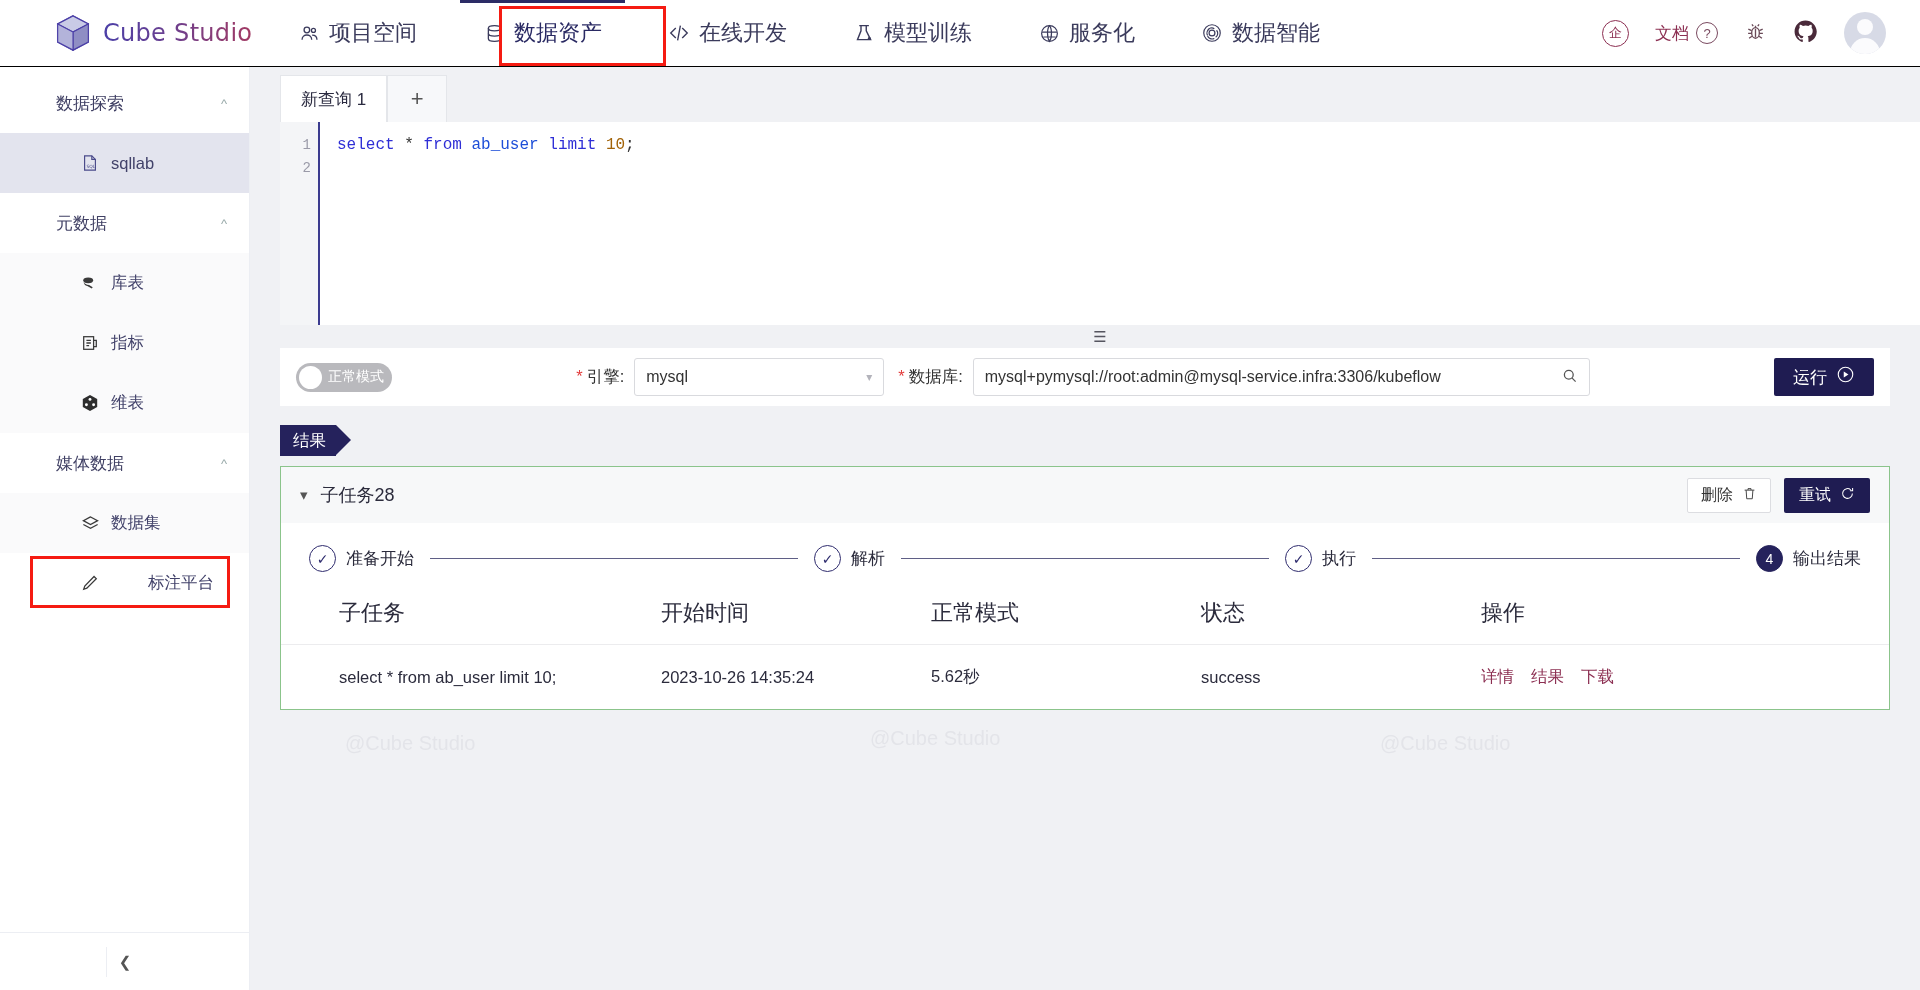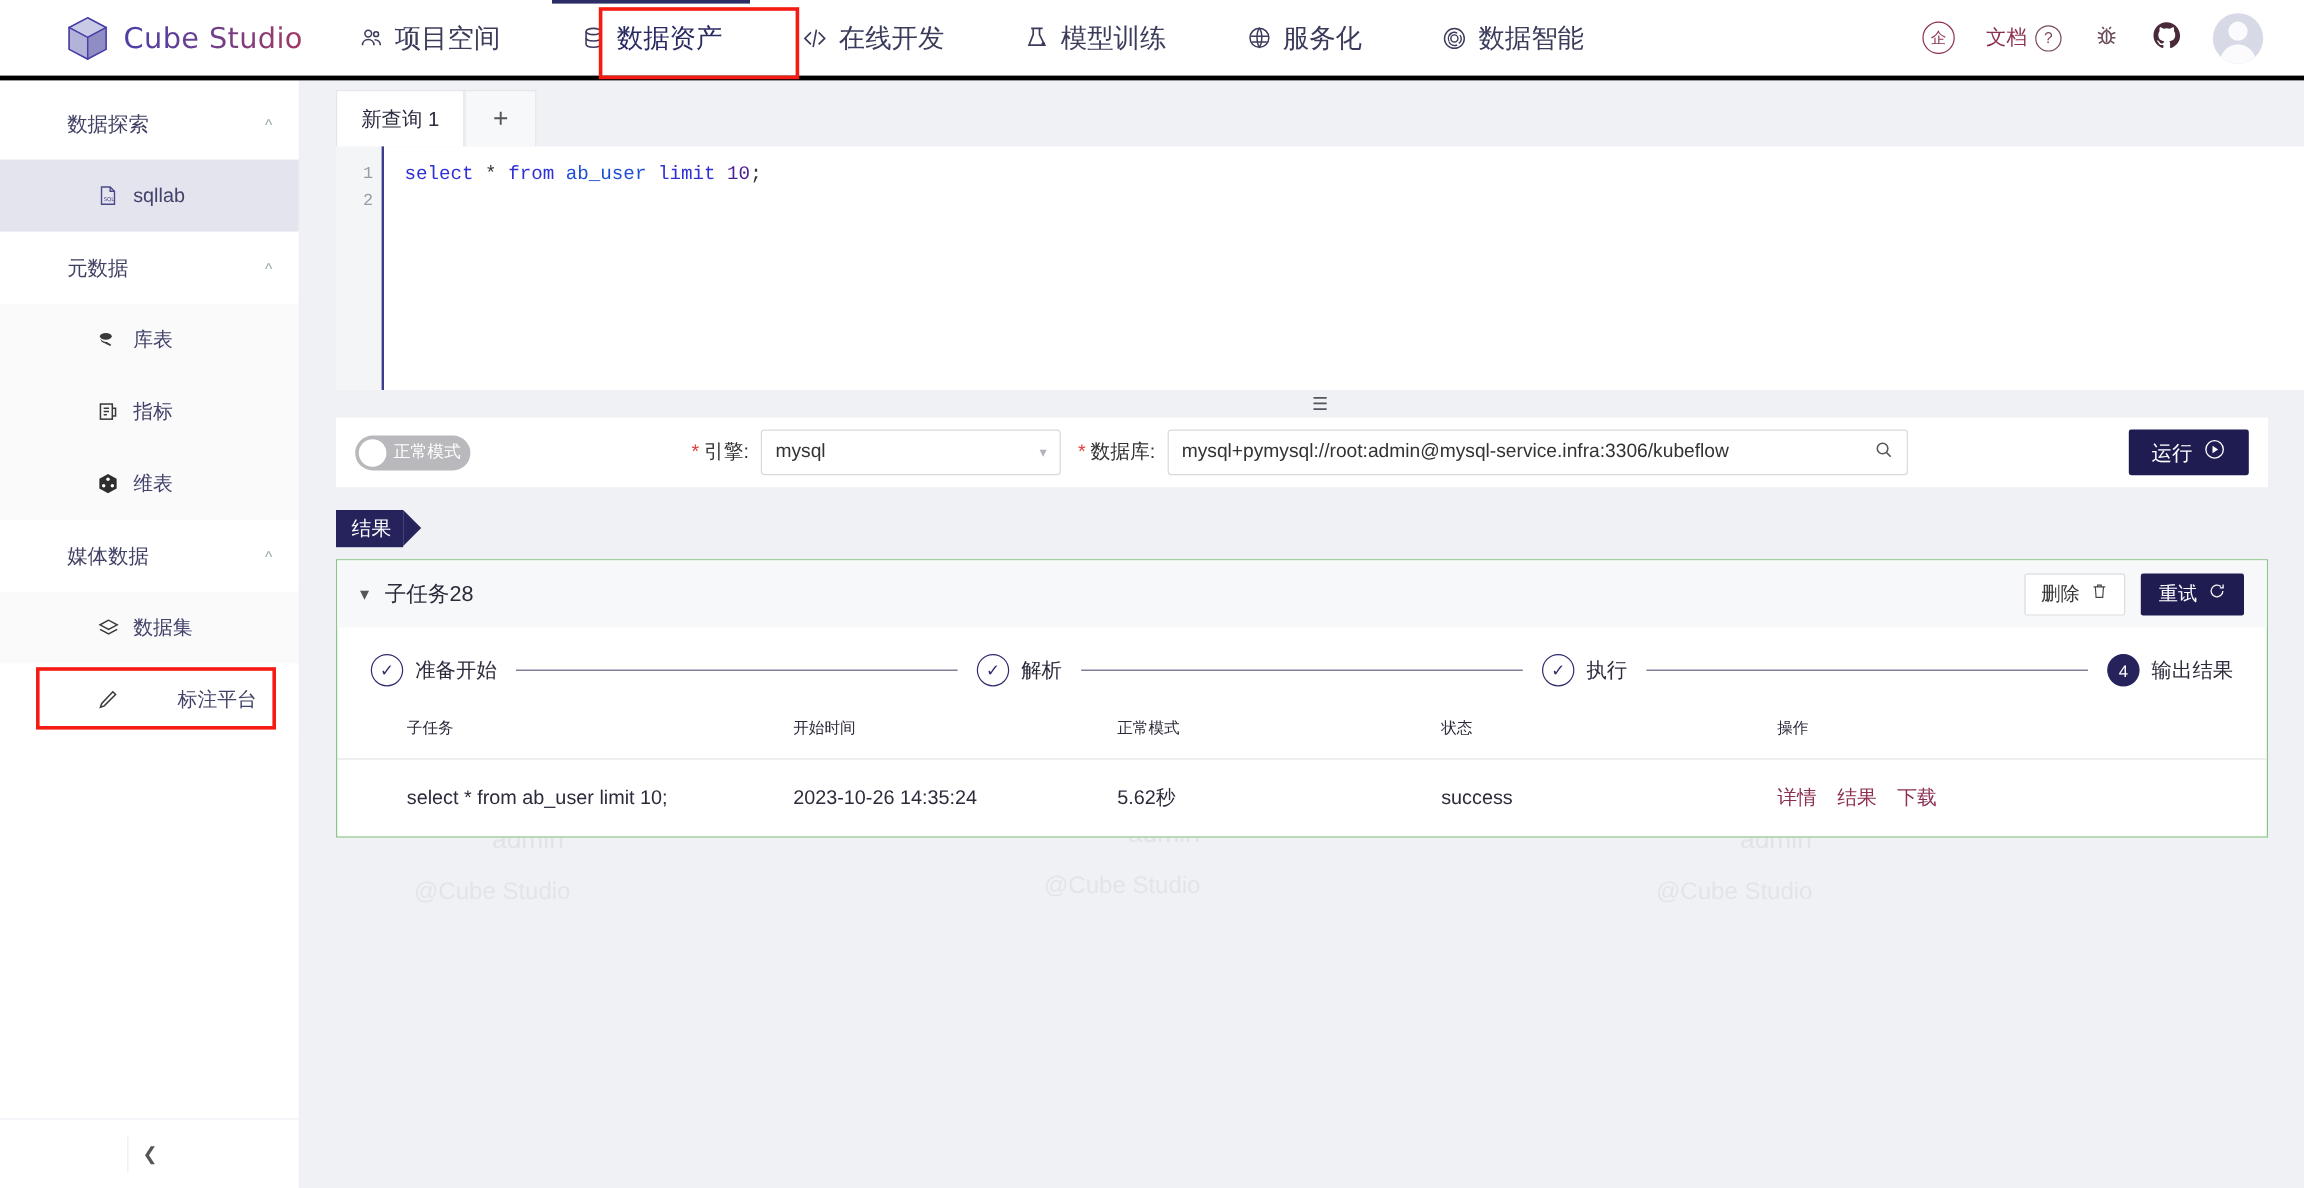--- a/index.html
+++ b/index.html
@@ -9,21 +9,21 @@
     background: #ffffff;
     overflow: hidden;
     color: #333;
   }
   .app { position: relative; width: 1920px; height: 990px; display: flex; flex-direction: column; }
 
   
   .topnav {
     height: 67px; min-height: 67px;
     background: #ffffff;
-    border-bottom: 4px solid #000000;
+    border-bottom: 1px solid #000000;
     display: flex; align-items: center;
     position: relative; z-index: 30;
   }
   .brand { display: flex; align-items: center; gap: 12px; padding-left: 55px; width: 265px; }
   .brand-logo { width: 36px; height: 38px; }
   .brand-name {
     font-size: 24px; letter-spacing: .3px;
     background: linear-gradient(90deg,#4b3fa7 0%, #6b3f8f 45%, #a23a63 100%);
     -webkit-background-clip: text; background-clip: text; color: transparent;
     font-family: "DejaVu Sans", sans-serif;
@@ -109,21 +109,21 @@
     font-family: "Liberation Mono","DejaVu Sans Mono", monospace; font-size: 14px;
     text-align: right; padding: 12px 7px 0 0; line-height: 23px;
   }
   .code {
     flex: 1; padding: 12px 0 0 17px; line-height: 23px;
     font-family: "Liberation Mono","DejaVu Sans Mono", monospace; font-size: 16px;
     white-space: pre; border-left: 2px solid #3b3b8f;
   }
   .kw { color: #2f2fd6; }
   .op { color: #333; }
-  .num { color: #4c1d95; }
+  .num { color: #a16207; }
   .id { color: #1d4ed8; }
 
   .splitter {
     height: 23px; background: #f0f1f4;
     display: flex; align-items: center; justify-content: center;
     color: #55555f; font-size: 15px; cursor: row-resize; margin-left: 30px;
   }
 
   .ctrlbar {
     background: #ffffff; margin: 0 30px; height: 58px;
@@ -191,21 +191,21 @@
     width: 27px; height: 27px; border-radius: 50%;
     border: 1.4px solid #2f2c6e; color: #2f2c6e;
     display: flex; align-items: center; justify-content: center; font-size: 14px;
   }
   .step .dot.filled { background: #25225c; color: #fff; border-color: #25225c; }
   .step .slabel { font-size: 17px; color: #2b2b3c; white-space: nowrap; }
   .step-line { flex: 1; height: 1px; background: #5f5f86; margin: 0 16px; }
 
   table.res { width: 100%; border-collapse: collapse; }
   table.res th {
-    text-align: left; font-weight: normal; font-size: 13px; color: #2b2b3c;
+    text-align: left; font-weight: normal; font-size: 22px; color: #2b2b3c;
     padding: 14px 0 16px 0; border-bottom: 1px solid #ececee;
   }
   table.res td { font-size: 16.5px; color: #2b2b3c; padding: 21px 0; }
   table.res th:first-child, table.res td:first-child { padding-left: 58px; }
   .st-success { color: #3f9b4a; }
   .acts { display: flex; gap: 17px; }
   .acts a { color: #8c2f52; text-decoration: none; cursor: pointer; }
 
   
   .wm {

